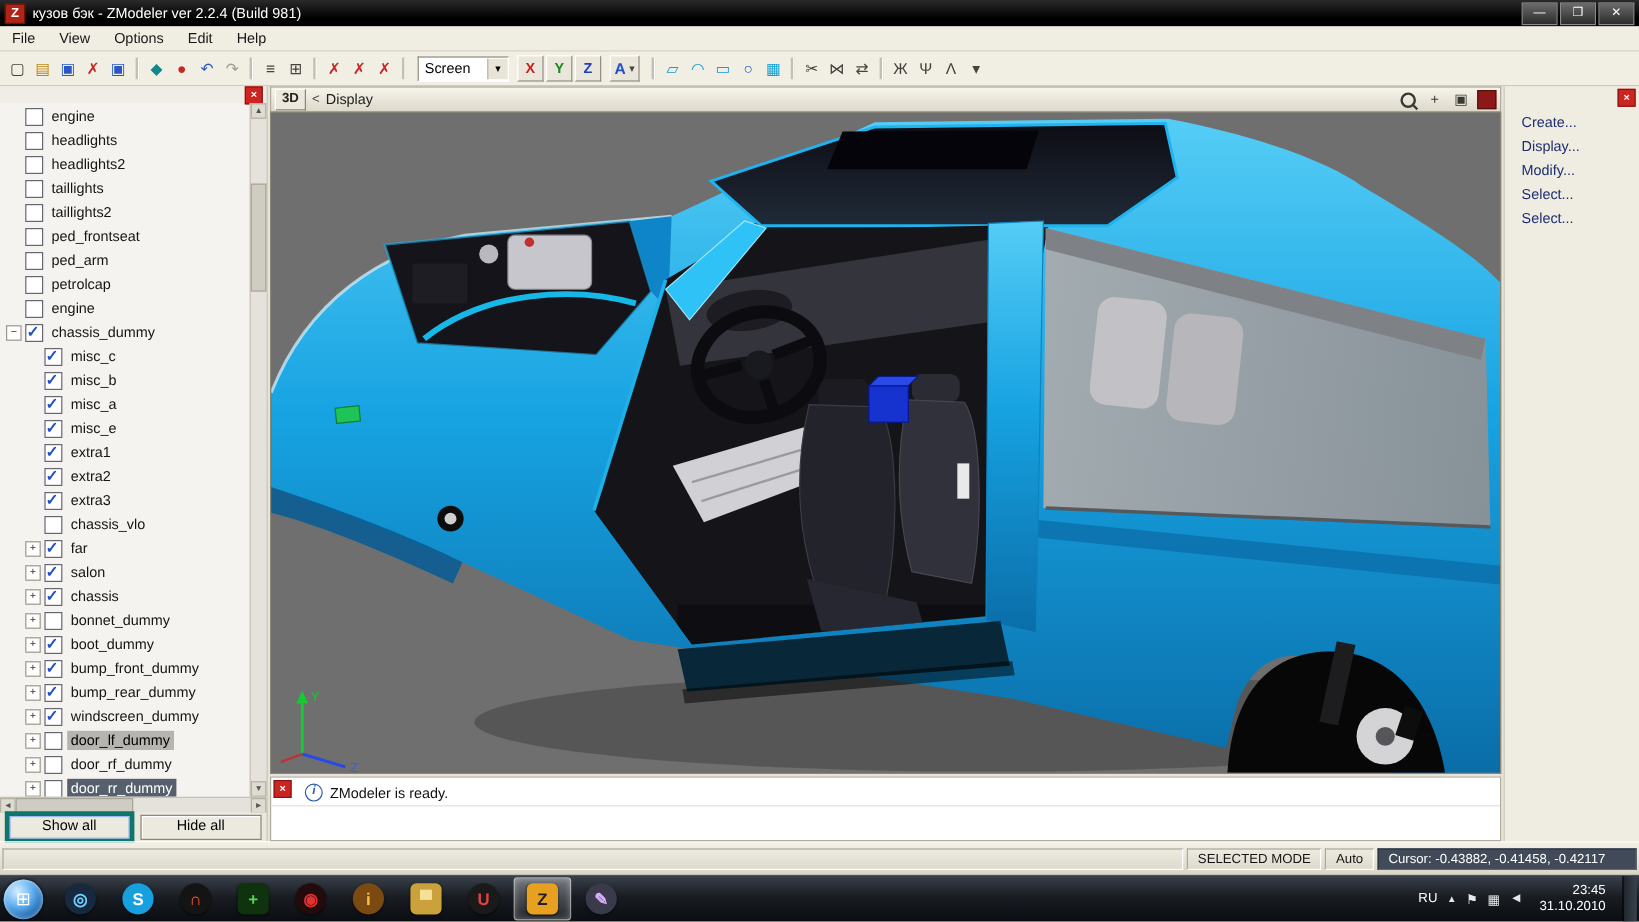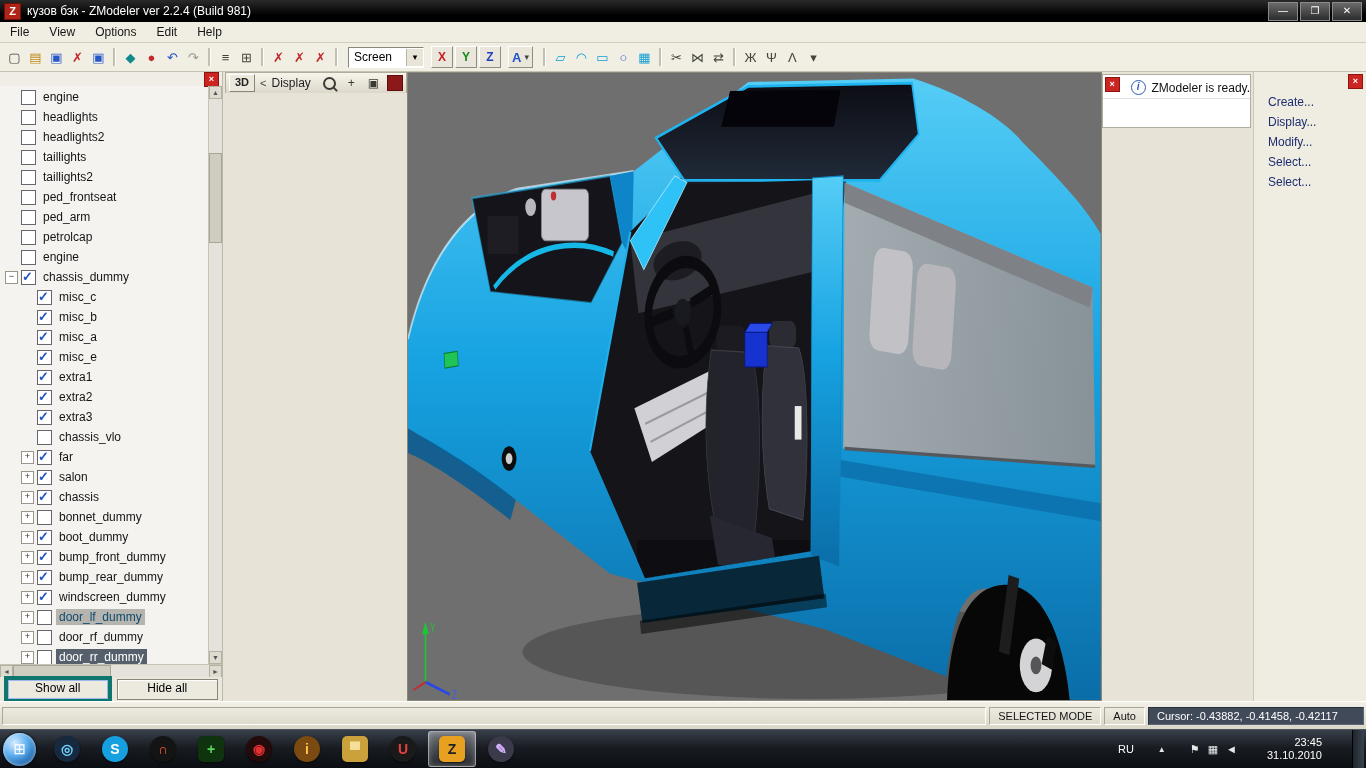--- a/index.html
+++ b/index.html
@@ -41,32 +41,32 @@
   .tree-wrap{display:flex;min-height:0;}
   .tree{flex:1;overflow:hidden;padding-top:1px;}
   .trow{height:20px;display:flex;align-items:center;font-size:12px;padding-left:5px;color:#141414;white-space:nowrap;}
   .trow.child{padding-left:21px;}
   .exp{width:11px;height:11px;border:1px solid #9a968a;background:#fff;font-size:9px;line-height:9px;text-align:center;color:#333;flex:none;margin-right:3px;}
   .exp:empty{visibility:hidden;}
   .cb{width:13px;height:13px;border:1px solid #66666e;background:#fff;flex:none;position:relative;margin-right:4px;}
   .cb.on::after{content:"✓";position:absolute;left:0;top:-2px;font-size:13px;font-weight:bold;color:#2353c8;}
   .lbl{padding:1px 3px;}
   .trow.selDark .lbl{background:#55606c;color:#fff;}
-  .trow.selLight .lbl{background:#b6b4ae;color:#0c4a6e;}
+  .trow.selLight .lbl{background:#b6b4ae;color:#000000;}
   .vscroll{width:13px;flex:none;background:#e4e2da;border-left:1px solid #c6c2b4;display:flex;flex-direction:column;align-items:center;}
   .sarrow{width:11px;height:11px;font-size:7px;line-height:11px;text-align:center;color:#555;background:#dedbd1;border:1px solid #b4b0a2;flex:none;}
   .vthumb{width:11px;height:88px;background:#cfccc2;border:1px solid #a8a498;margin-top:54px;}
   .hscroll{display:flex;align-items:center;background:#e4e2da;border-top:1px solid #c6c2b4;}
   .hthumb{width:96px;height:11px;background:#cfccc2;border:1px solid #a8a498;}
   .panel-buttons{display:flex;gap:5px;padding:2px 4px;background:#eae7dd;align-items:center;}
   .pbtn{flex:1;height:19px;font-size:12px;background:#ece9df;border:1px solid #8a8678;box-shadow:inset 1px 1px 0 #fff;text-align:center;line-height:17px;}
   .pbtn.focus{border:4px solid #0f766e;box-shadow:inset 0 0 0 1px #9cb8ee,inset 1px 1px 0 #fff;}
 
   
-  .center{flex:1;display:flex;flex-direction:row;min-width:0;min-height:0;padding:0 2px;}
+  .center{flex:1;display:flex;flex-direction:column;min-width:0;min-height:0;padding:0 2px;}
   .vp-header{height:20px;flex:none;display:flex;align-items:center;background:linear-gradient(#f7f4eb,#dcd8ca);border:1px solid #b0ac9e;border-bottom:none;padding:0 3px;gap:5px;font-size:12px;color:#222;}
   .btn-3d{height:16px;padding:0 5px;background:#ece8dc;border:1px solid;border-color:#fff #8a8678 #8a8678 #fff;font-weight:bold;font-size:11px;line-height:14px;}
   .vp-back{font-size:11px;color:#444;}
   .vp-spacer{flex:1;}
   .vp-tool{width:17px;height:16px;display:flex;align-items:center;justify-content:center;color:#3a3a34;font-size:12px;}
   .icon-zoom{width:9px;height:9px;border:2px solid #3a3a34;border-radius:50%;position:relative;}
   .icon-zoom::after{content:"";position:absolute;width:6px;height:2px;background:#3a3a34;left:7px;top:9px;transform:rotate(45deg);}
   .vp-redsq{width:14px;height:14px;background:#8c1818;border:1px solid #5a0f0e;flex:none;}
   .viewport{flex:1;min-height:0;border:1px solid #8a8678;position:relative;background:var(--viewport_bg,#6f6f6f);}
   .viewport svg{display:block;width:100%;height:100%;}
@@ -88,21 +88,21 @@
   .sb-cursor{background:#404a58;color:#fff;border-color:#2a3340 #5a6675 #5a6675 #2a3340;min-width:198px;}
 
   
   .taskbar{height:38px;flex:none;background:linear-gradient(#39404a,#191d23 45%,#0a0d11);border-top:1px solid #4a5562;display:flex;align-items:center;color:#fff;}
   .orb{width:33px;height:33px;border-radius:50%;margin:0 7px 0 3px;background:radial-gradient(circle at 35% 30%,#d8edff,#5fb0f0 40%,#1a62a8 75%,#0d3a68);box-shadow:inset 0 0 4px rgba(255,255,255,.7),0 0 3px #000;display:flex;align-items:center;justify-content:center;font-size:15px;color:#fff;flex:none;}
   .task-icons{display:flex;align-items:center;height:100%;}
   .ticon{width:46px;height:34px;display:flex;align-items:center;justify-content:center;border-radius:3px;margin:0 1px;}
   .ticon.active{background:linear-gradient(rgba(255,255,255,.30),rgba(255,255,255,.10));border:1px solid rgba(255,255,255,.5);box-shadow:inset 0 0 6px rgba(255,255,255,.35);}
   .tglyph{width:26px;height:26px;display:flex;align-items:center;justify-content:center;font-size:14px;font-weight:bold;border-radius:5px;box-shadow:0 1px 2px rgba(0,0,0,.6);}
   .tglyph.circle{border-radius:50%;}
-  .tray{margin-left:auto;display:flex;align-items:center;gap:24px;padding-right:2px;font-size:11px;}
+  .tray{margin-left:auto;display:flex;align-items:center;gap:8px;padding-right:2px;font-size:11px;}
   .tray-ic{font-size:11px;color:#e8e8e8;}
   .clock{text-align:right;line-height:13px;font-size:11px;padding:0 6px;white-space:nowrap;}
   .show-desktop{width:11px;height:38px;border-left:1px solid #000;background:linear-gradient(90deg,#20262d,#39424d);flex:none;}
 </style>
 </head>
 <body>
 
 <div class="window">
 
   <div class="titlebar">

